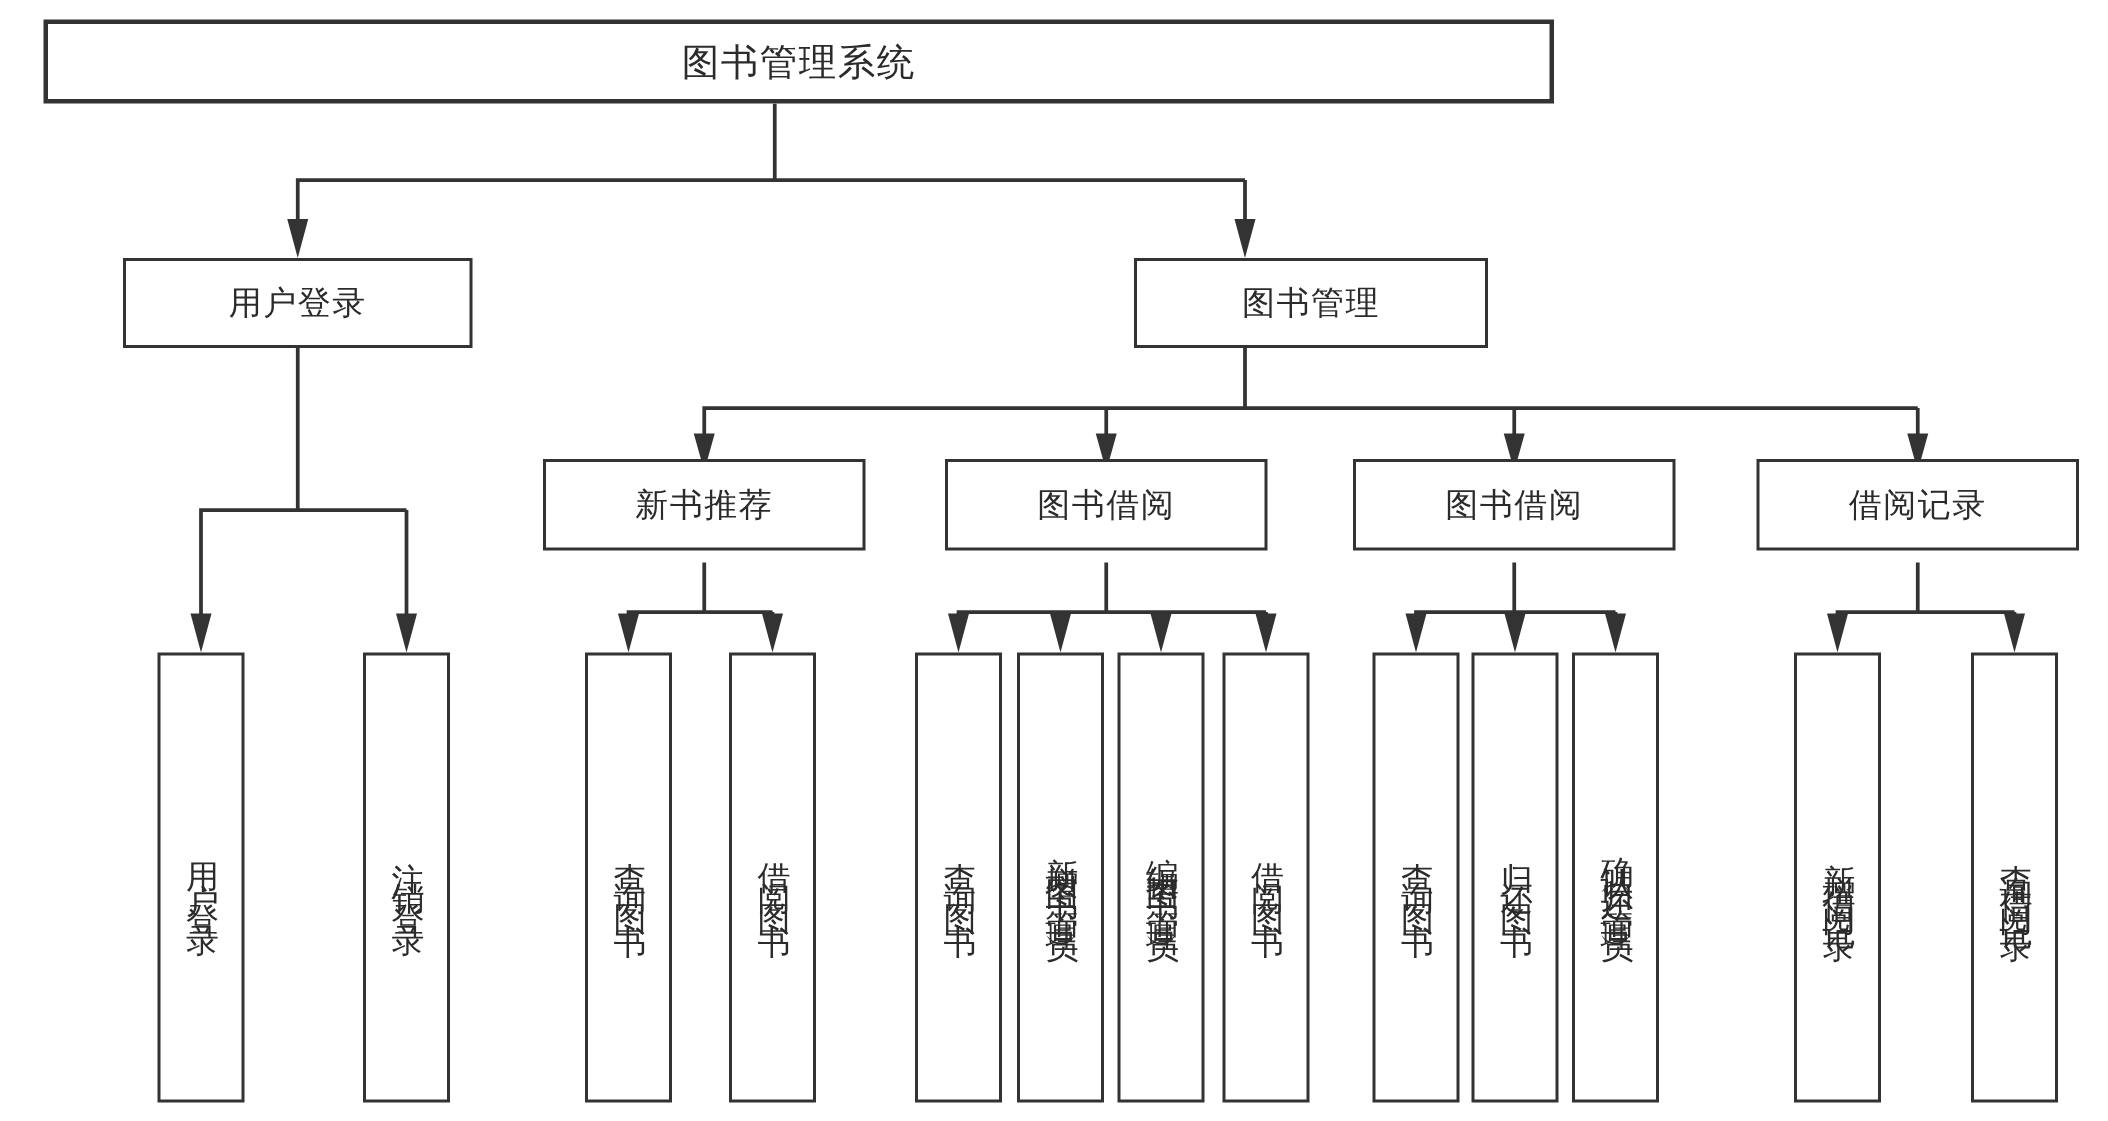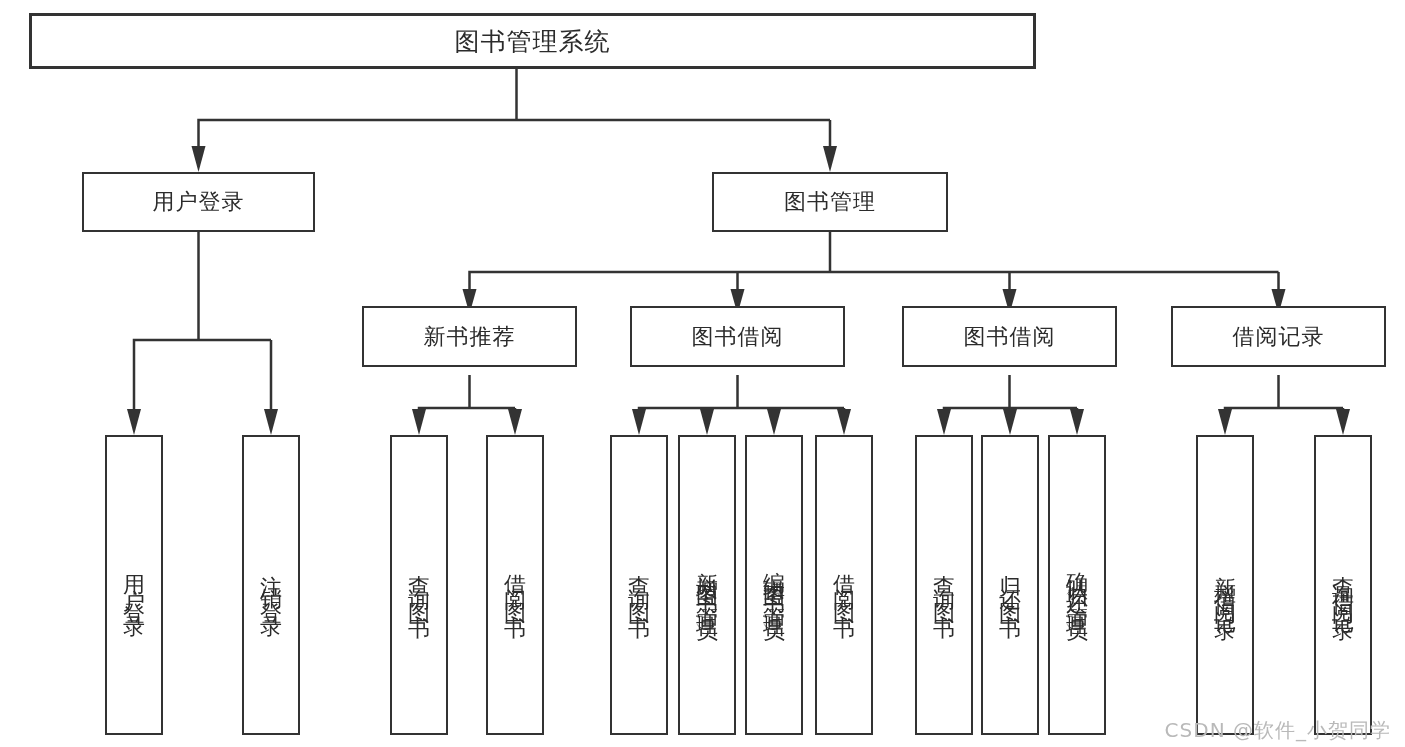--- a/index.html
+++ b/index.html
@@ -99,21 +99,21 @@
       <polygon points="1003,409 1017,409 1010,435"></polygon>
       <polygon points="1070,409 1084,409 1077,435"></polygon>
       <polygon points="1218,409 1232,409 1225,435"></polygon>
       <polygon points="1336,409 1350,409 1343,435"></polygon>
     </g>
   </svg>
 
   <div class="box root">图书管理系统</div>
 
   <div class="box lvl2" style="left:82px;width:233px;">用户登录</div>
-  <div class="box lvl2" style="left:712px;width:236px;font-family:Liberation Serif, serif;">图书管理</div>
+  <div class="box lvl2" style="left:756px;width:236px;font-family:Liberation Serif, serif;">图书管理</div>
 
   <div class="box lvl3" style="left:362px;">新书推荐</div>
   <div class="box lvl3" style="left:630px;">图书借阅</div>
   <div class="box lvl3" style="left:902px;">图书借阅</div>
   <div class="box lvl3" style="left:1171px;">借阅记录</div>
 
   <div class="box leaf ls4" style="left:105px;">用户登录</div>
   <div class="box leaf ls4" style="left:242px;">注销登录</div>
 
   <div class="box leaf ls4" style="left:390px;">查询图书</div>
@@ -124,15 +124,14 @@
   <div class="box leaf ls9" style="left:745px;">编辑图书（管理员）</div>
   <div class="box leaf ls4" style="left:815px;">借阅图书</div>
 
   <div class="box leaf ls4" style="left:915px;">查询图书</div>
   <div class="box leaf ls4" style="left:981px;">归还图书</div>
   <div class="box leaf ls9" style="left:1048px;">确认归还（管理员）</div>
 
   <div class="box leaf ls6" style="left:1196px;">新增借阅记录</div>
   <div class="box leaf ls6" style="left:1314px;">查询借阅记录</div>
 
-  <div class="watermark">CSDN @软件_小贺同学</div>
 
 </div>
 
 </body></html>

